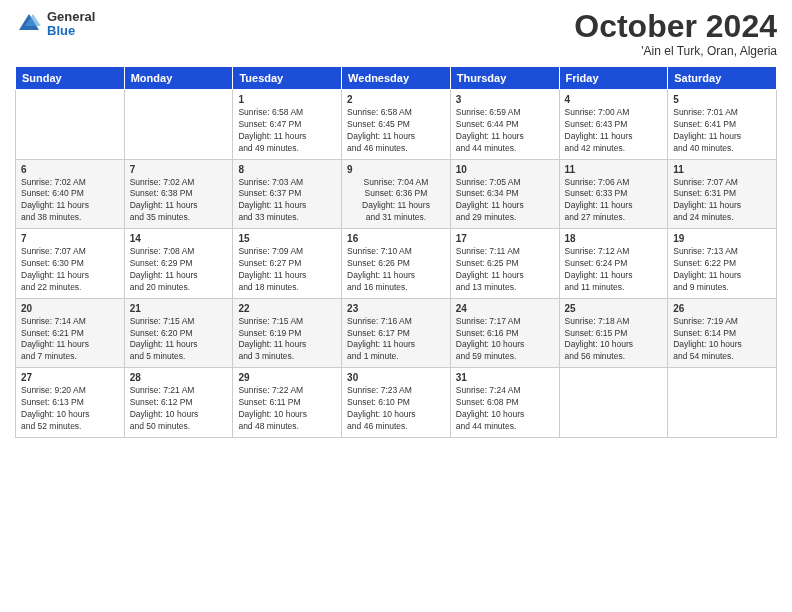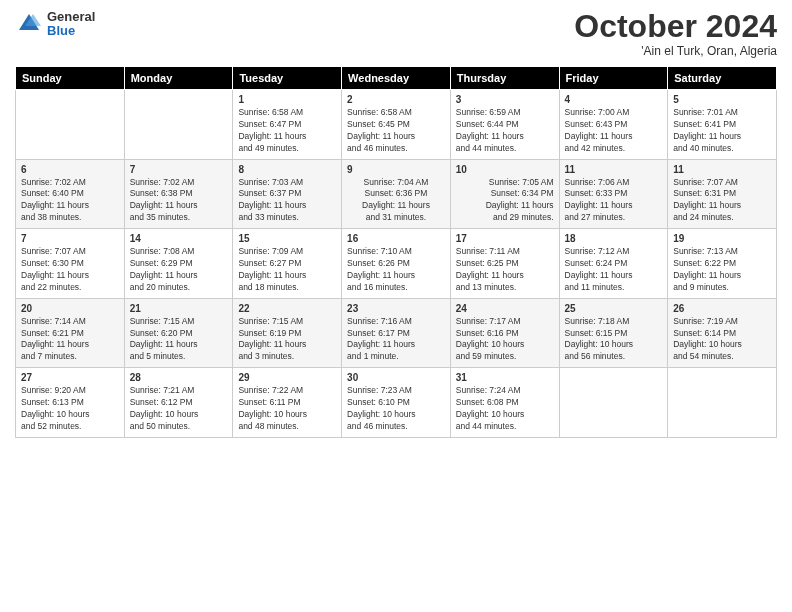--- a/index.html
+++ b/index.html
@@ -53,21 +53,21 @@
       font-size: 12px;
       color: #333;
       margin-top: 2px;
     }
     .calendar {
       width: 100%;
       border-collapse: collapse;
       font-size: 9.5px;
     }
     .calendar th {
-      background: #000000;
+      background: #1d4ed8;
       color: #fff;
       text-align: left;
       padding: 5px 6px;
       font-size: 11px;
       font-weight: bold;
       border: 1px solid #fff;
     }
     .calendar td {
       border: 1px solid #ccc;
       padding: 4px 5px;
@@ -193,21 +193,21 @@
           </td>
           <td>
             <span class="day-num">9</span>
             <div class="day-info" style="white-space: pre-line; text-align: center;">Sunrise: 7:04 AM
 Sunset: 6:36 PM
 Daylight: 11 hours
 and 31 minutes.</div>
           </td>
           <td>
             <span class="day-num">10</span>
-            <div class="day-info" style="white-space: pre-line; text-align: right;">Sunrise: 7:05 AM
+            <div class="day-info" style="white-space: pre-line;">Sunrise: 7:05 AM
 Sunset: 6:34 PM
 Daylight: 11 hours
 and 29 minutes.</div>
           </td>
           <td>
             <span class="day-num">11</span>
             <div class="day-info" style="white-space: pre-line;">Sunrise: 7:06 AM
 Sunset: 6:33 PM
 Daylight: 11 hours
 and 27 minutes.</div>

